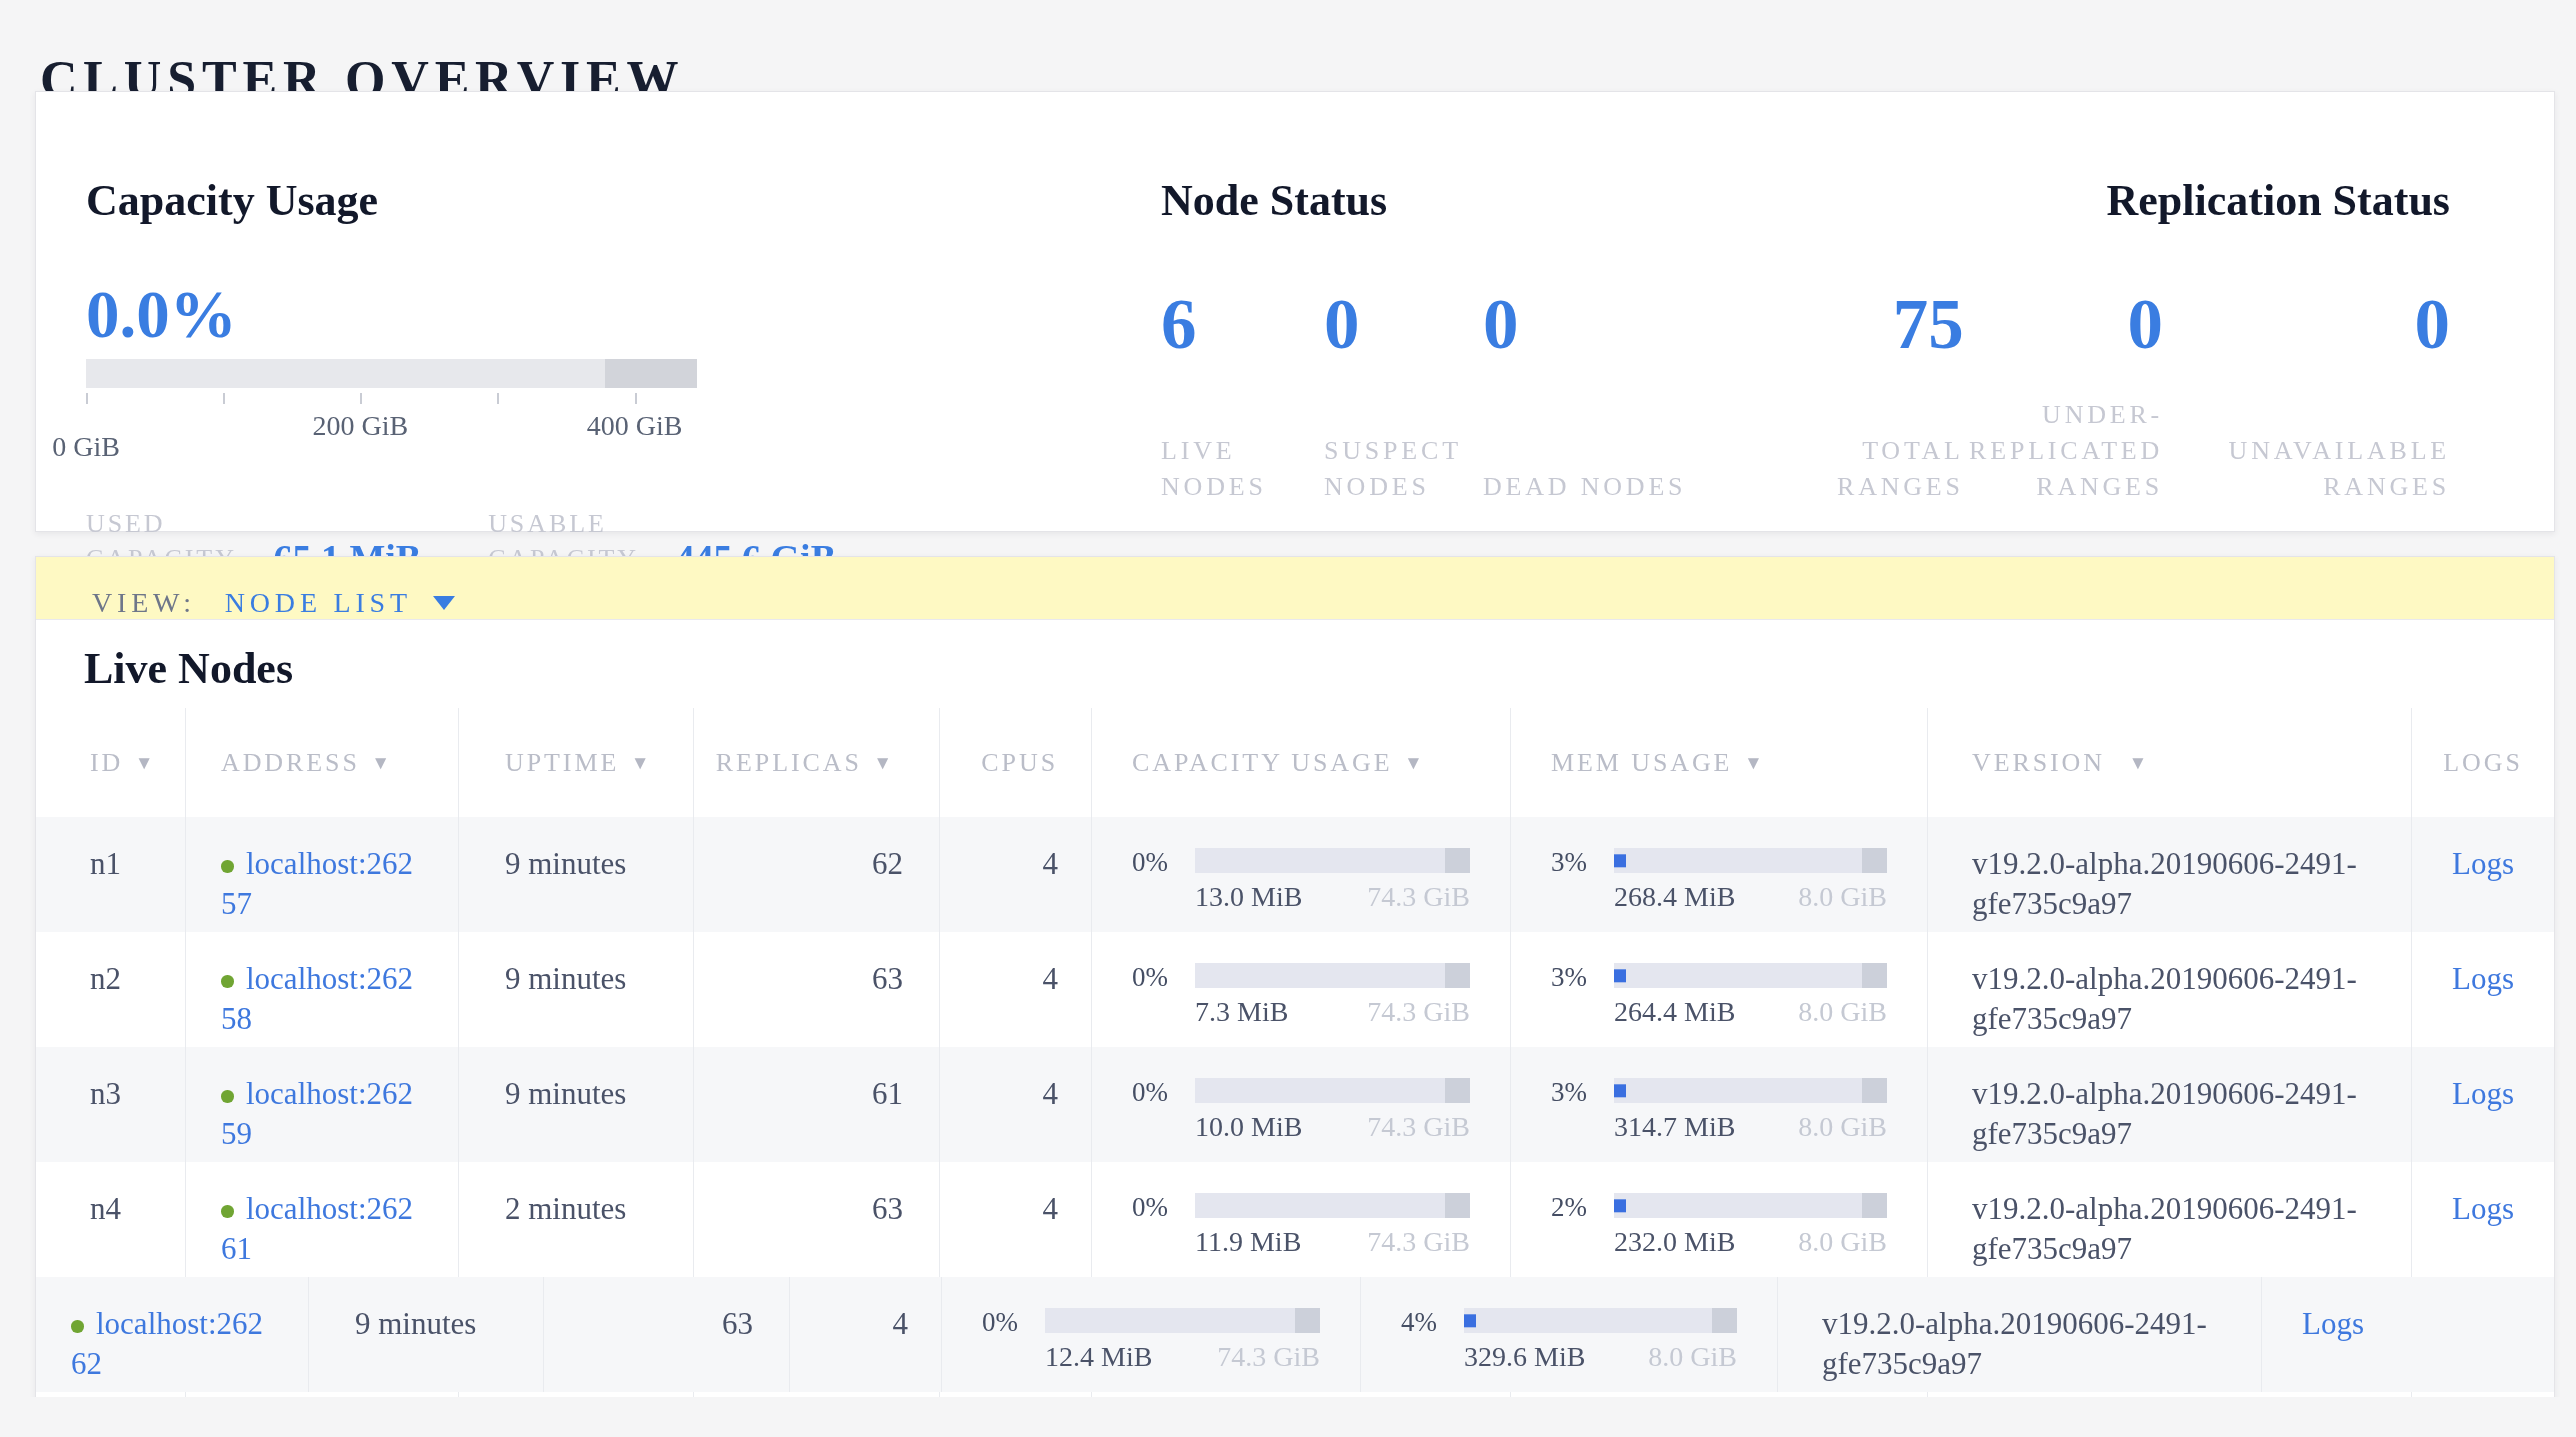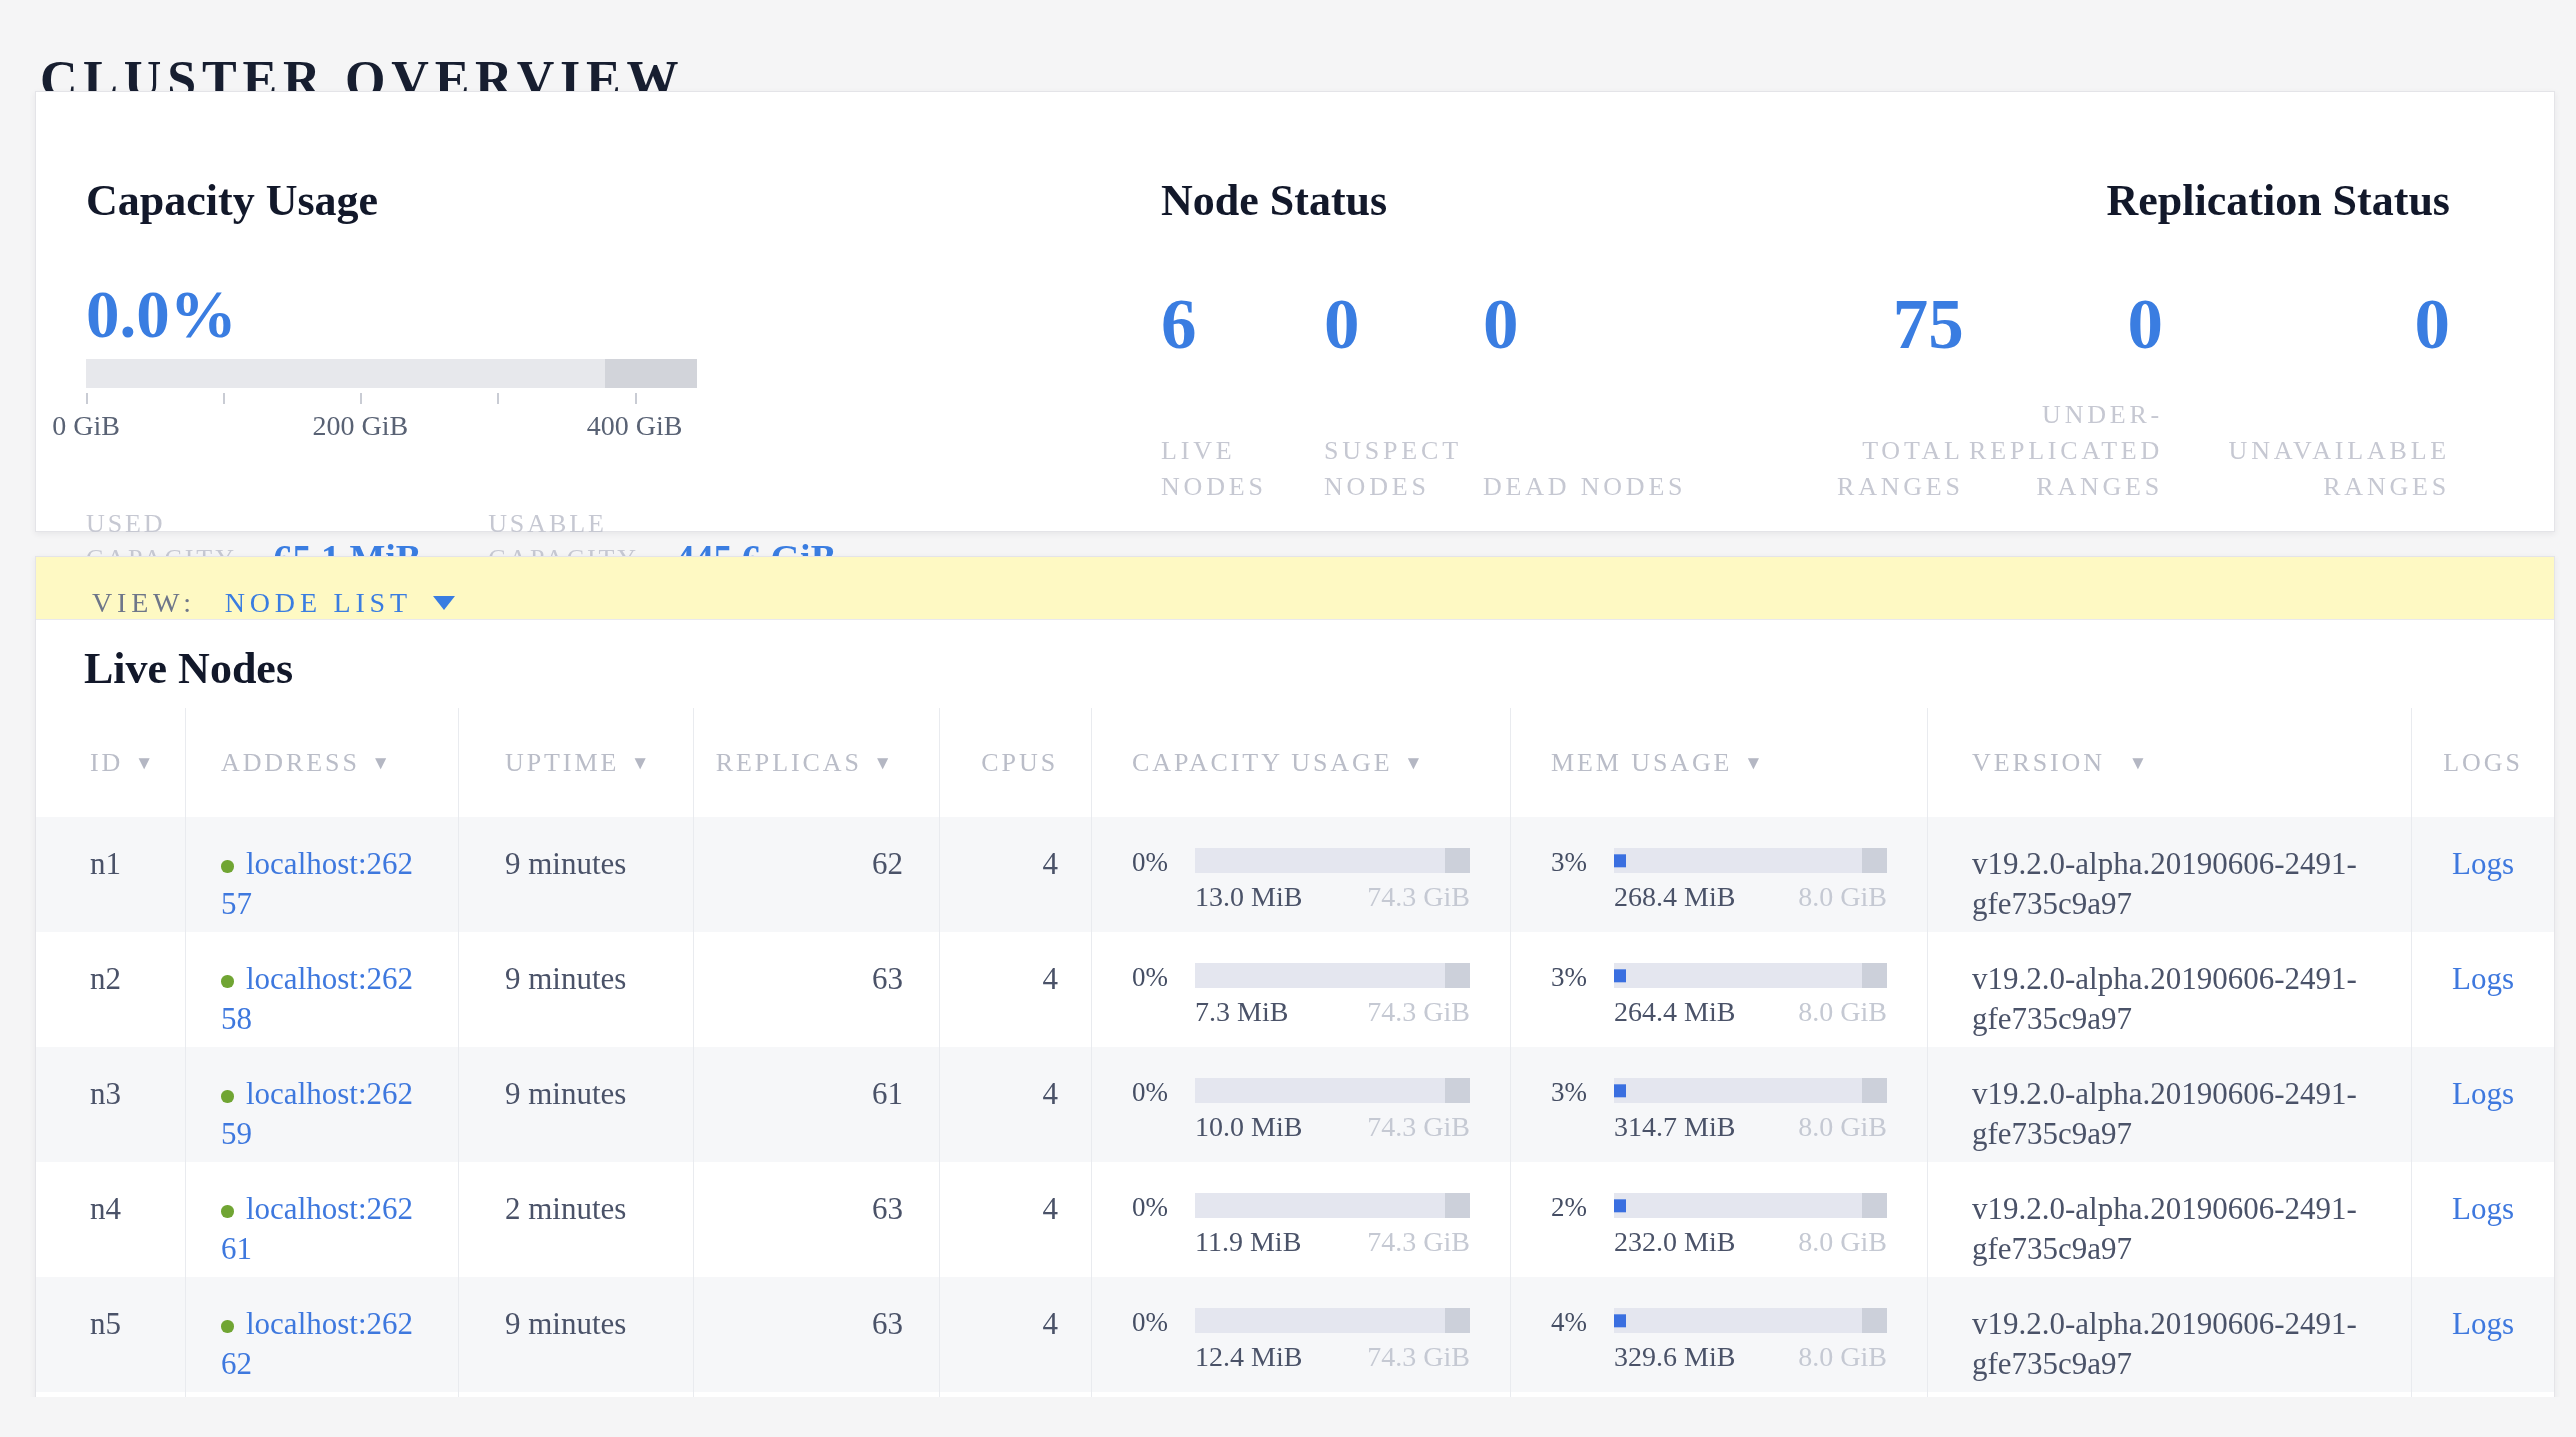--- a/index.html
+++ b/index.html
@@ -115,21 +115,21 @@
             <div class="cap-track-cap"></div>
           </div>
           <div class="cap-ticks">
               <div class="tick" style="left: 0%;"></div>
               <div class="tick" style="left: 22.4%;"></div>
               <div class="tick" style="left: 44.9%;"></div>
               <div class="tick" style="left: 67.3%;"></div>
               <div class="tick" style="left: 89.8%;"></div>
             </div>
           <div class="cap-tick-labels">
-              <div class="tick-label" style="left: 0%;">0 GiB</div>
+              <div class="tick-label" style="left: 0%; margin-top: 21px;">0 GiB</div>
               <div class="tick-label" style="left: 44.9%;">200 GiB</div>
               <div class="tick-label" style="left: 89.8%;">400 GiB</div>
             </div>
         </div>
       </div>
       <div class="cap-stats">
         <div class="cap-pair">
           <div class="cap-pair-label">USED CAPACITY</div>
           <div class="cap-pair-value">65.1 MiB</div>
         </div>
@@ -383,21 +383,20 @@
               </div>
             </div>
           </div>
           <div class="cell c7">
             <span class="ver-line">v19.2.0-alpha.20190606-2491-</span>
             <span class="ver-line">gfe735c9a97</span>
           </div>
           <div class="cell c8"><a class="logs-link">Logs</a></div>
         </div>
         <div class="trow alt">
-          <div class="cell c0">n5</div>
           <div class="cell c1"><a class="addr"><span class="dot"></span><span>localhost:262</span><span class="addr-line2">62</span></a></div>
           <div class="cell c2">9 minutes</div>
           <div class="cell c3">63</div>
           <div class="cell c4">4</div>
           <div class="cell c5">
             <div class="meter">
               <span class="meter-pct">0%</span>
               <div class="meter-body">
                 <div class="meter-track">
                   <div class="meter-cap"></div>

